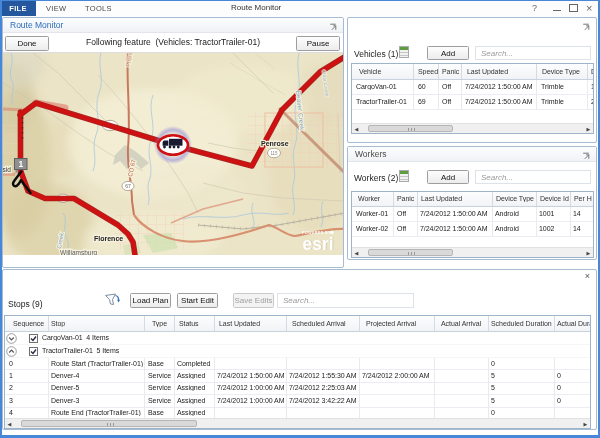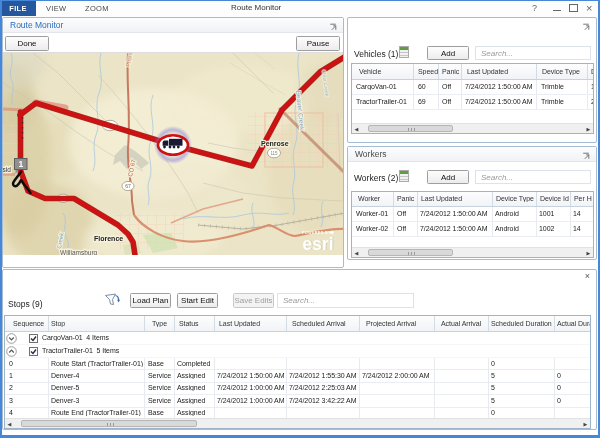--- a/index.html
+++ b/index.html
@@ -37,35 +37,36 @@
 .listicon{position:absolute;width:10px;height:12px;border:1px solid #aaa;background:#f1f1f1}
 .listicon b{position:absolute;left:0;top:0;right:0;height:3px;background:#5f9e3e}
 .listicon i{position:absolute;left:0;right:0;height:1px;background:#c6c6c6}
 .lbl{position:absolute;font-size:8.5px;color:#222;white-space:nowrap}
 </style></head><body>
 <div id="win">
 
   <div id="menubar">
     <div id="filetab">FILE</div>
     <div class="menuitem" style="left:46px">VIEW</div>
-    <div class="menuitem" style="left:85px">ZOOM</div>
+    <div class="menuitem" style="left:85px">TOOLS</div>
     <div id="wintitle">Route Monitor</div>
     <div class="winbtn" style="left:532px">?</div>
     <div class="abs" style="left:553px;top:10px;width:8px;height:1.2px;background:#666"></div>
     <div class="abs" style="left:569px;top:4px;width:9px;height:8px;border:1px solid #666"></div>
     <div class="winbtn" style="left:586px;font-size:11px">×</div>
   </div>
 
   <div class="panel" id="rmpanel" style="left:2px;top:17px;width:342px;height:251px">
     <div class="ptitle" style="color:#2a6ebd">Route Monitor</div>
     <svg class="pin" style="right:6px" viewBox="0 0 8 8">
         <path d="M1.2,1.2 H6.8 M6.8,2.8 V6.8 M6.8,2.8 L2.8,6.8 M6.8,2.8 H4.2" stroke="#777" stroke-width="1" fill="none"></path>
       </svg>
     <div class="abs" style="left:0;top:15px;width:340px;height:20px;background:#fff;border-bottom:1px solid #ddd">
       <div class="btn" style="left:2px;top:3px;width:44px;height:15px;line-height:14px">Done</div>
+      <div class="abs" style="left:0;top:4px;width:340px;text-align:center;font-size:8.5px;color:#1a1a1a">Following feature&nbsp; (Vehicles: TractorTrailer-01)</div>
       <div class="btn" style="left:293px;top:3px;width:44px;height:15px;line-height:14px">Pause</div>
     </div>
     <div class="abs" style="left:0;top:35px;width:340px;height:202px;overflow:hidden">
     <svg width="340" height="202" viewBox="0 0 340 202">
       <defs>
         <filter id="b6" x="-50%" y="-50%" width="200%" height="200%">
               <feGaussianBlur stdDeviation="5"></feGaussianBlur>
             </filter>
         <pattern id="pg" width="9" height="9" patternUnits="userSpaceOnUse">
               <path d="M0,.5H9M.5,0V9" stroke="#f3cfb9" stroke-width=".8" fill="none"></path>

